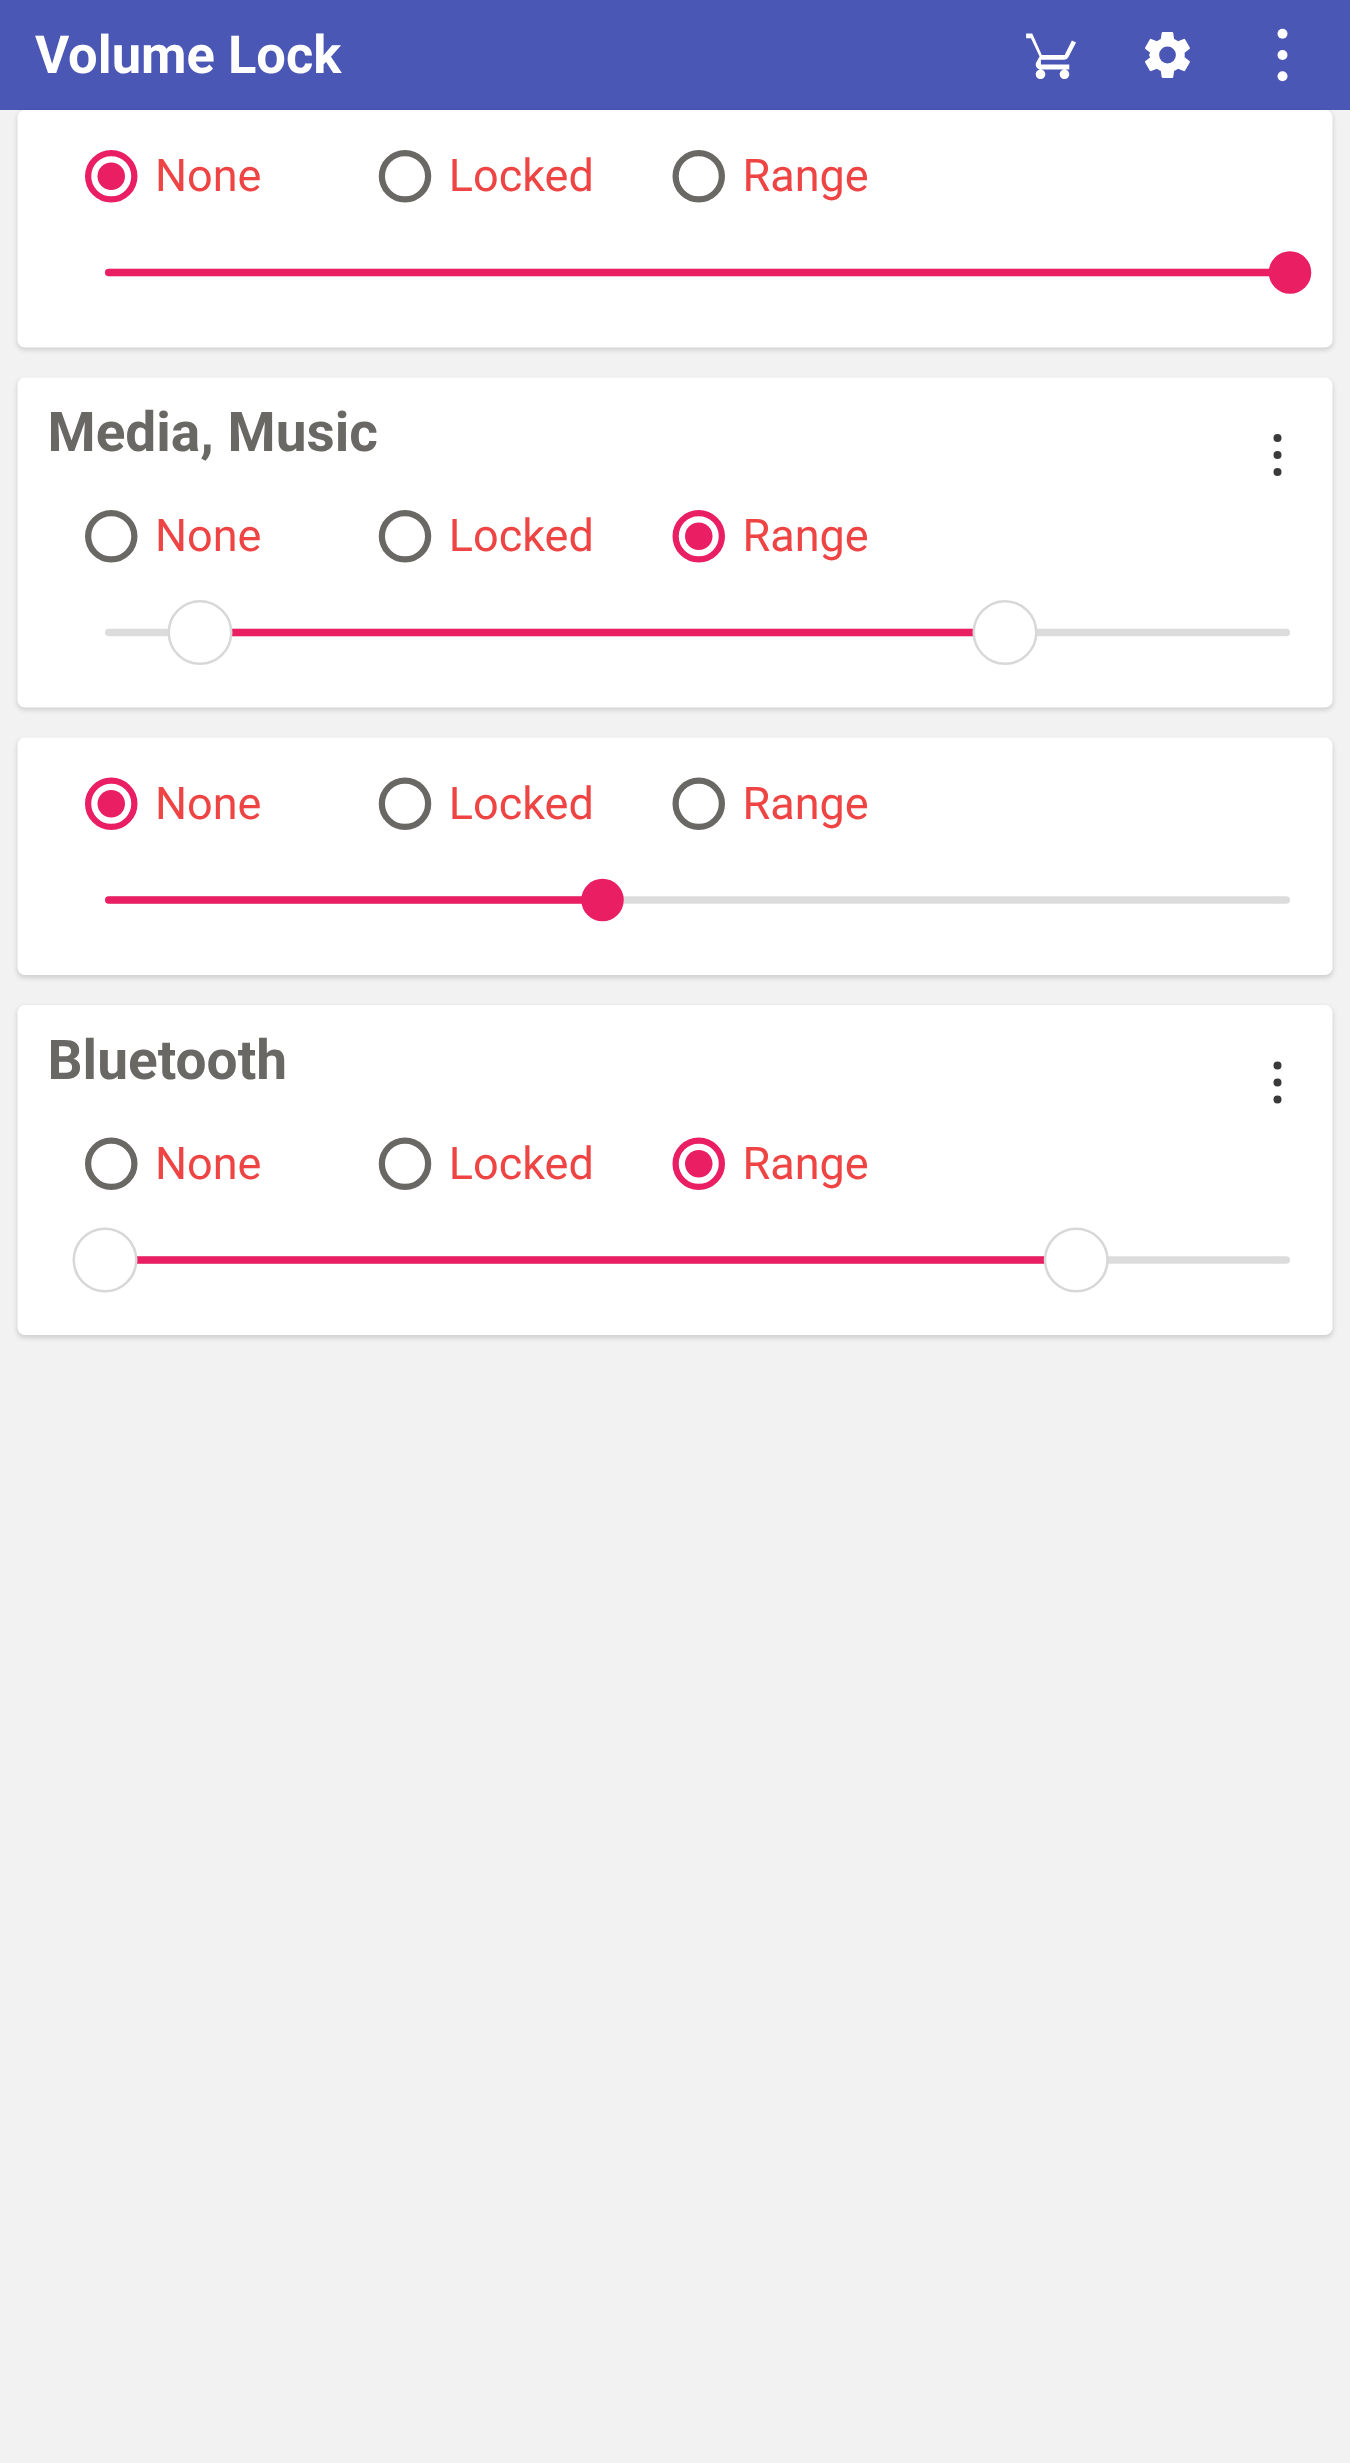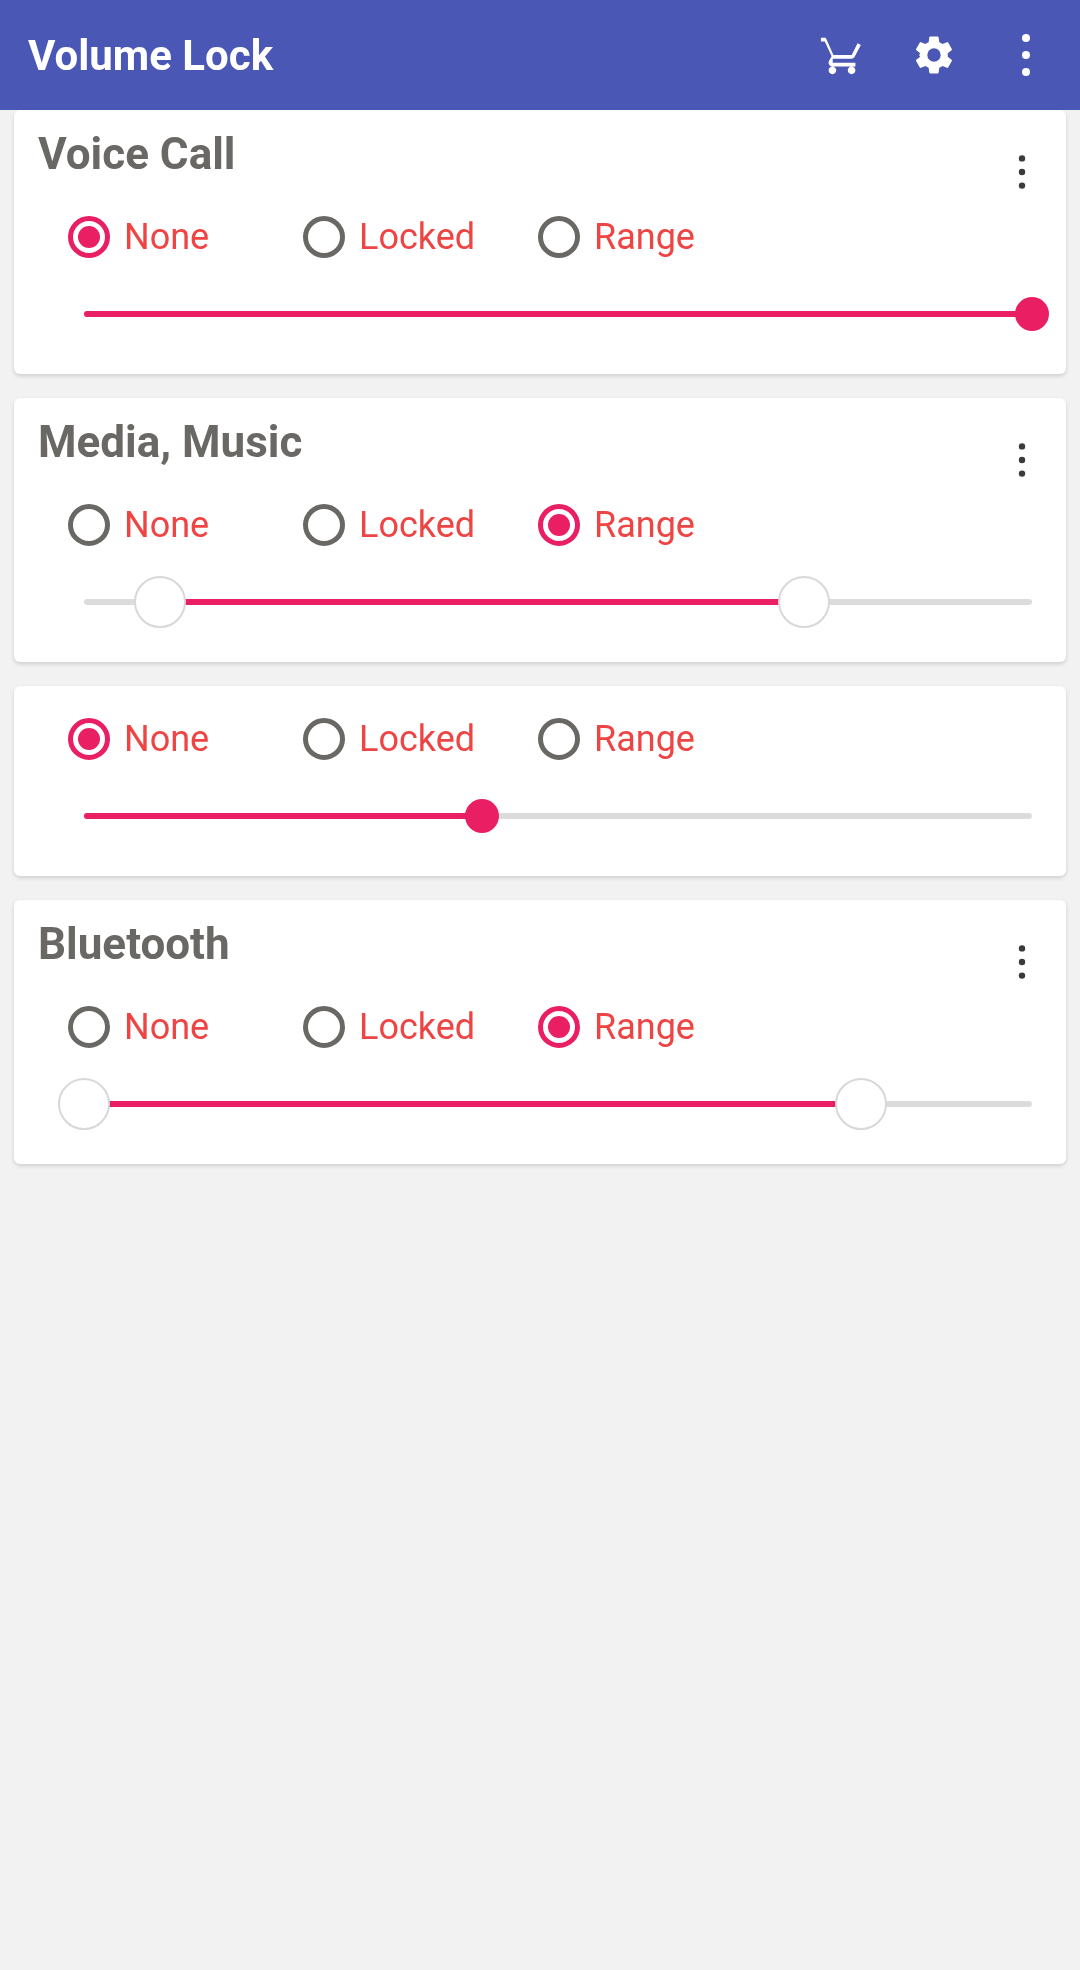--- a/index.html
+++ b/index.html
@@ -5,21 +5,21 @@
   * { box-sizing: border-box; margin: 0; padding: 0; }
   body {
     font-family: -apple-system, BlinkMacSystemFont, "Segoe UI", Roboto, sans-serif;
     background: #f2f2f2;
     width: 1080px;
     height: 1970px;
     overflow: hidden;
   }
   .appbar {
     background: #4b57b5;
-    height: 110px;
+    height: 88px;
     display: flex;
     align-items: center;
     padding: 0 28px;
     color: #fff;
   }
   .appbar-title {
     font-size: 42px;
     font-weight: 700;
     flex: 1;
   }
@@ -136,30 +136,20 @@
     <svg viewBox="0 0 10 44">
         <circle cx="5" cy="5" r="4" fill="#fff"></circle>
         <circle cx="5" cy="22" r="4" fill="#fff"></circle>
         <circle cx="5" cy="39" r="4" fill="#fff"></circle>
       </svg>
   </div>
 </div>
 
 <div class="content" id="cards-root">
     <div class="card">
-      <div class="card-head">
-        <div class="card-title">Voice Call</div>
-        <div class="card-menu">
-          <svg viewBox="0 0 10 44" width="8" height="40">
-            <circle cx="5" cy="5" r="4"></circle>
-            <circle cx="5" cy="22" r="4"></circle>
-            <circle cx="5" cy="39" r="4"></circle>
-          </svg>
-        </div>
-      </div>
       <div class="radio-row">
         <div class="radio-opt">
           <div class="radio-circle checked"></div>
           <span class="radio-label">None</span>
         </div>
         <div class="radio-opt">
           <div class="radio-circle"></div>
           <span class="radio-label">Locked</span>
         </div>
         <div class="radio-opt">

